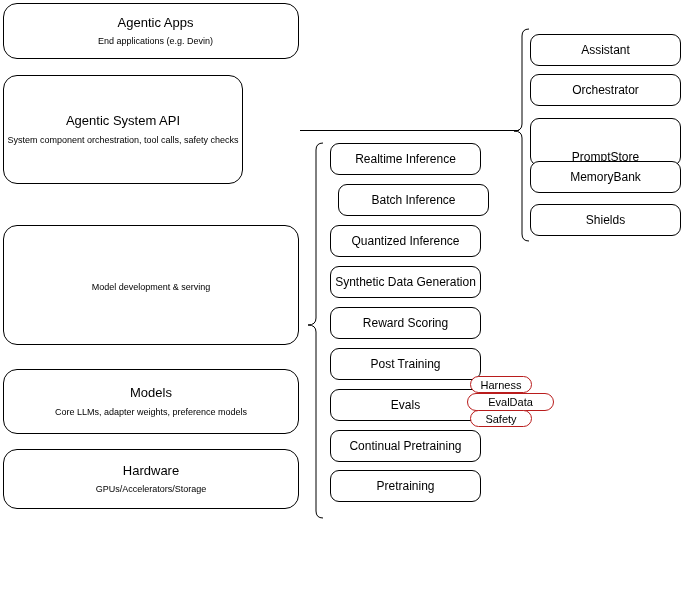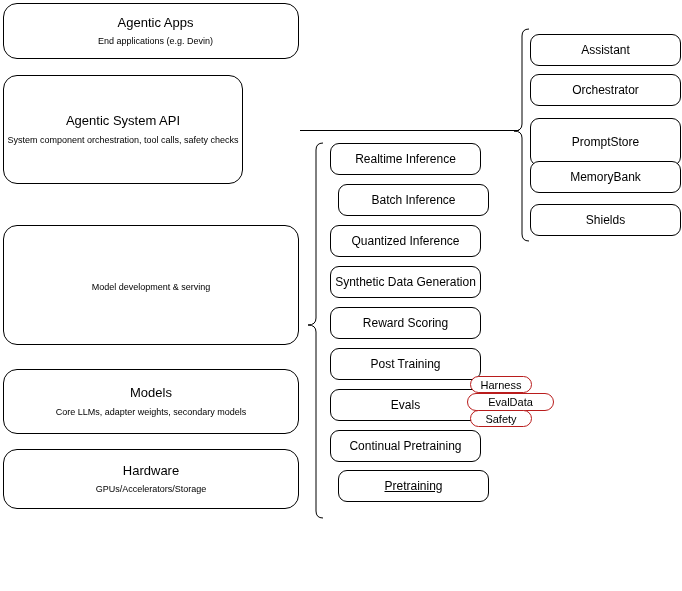--- a/index.html
+++ b/index.html
@@ -96,21 +96,21 @@
     <div class="title">Agentic System API</div>
     <div class="subtitle">System component orchestration, tool calls, safety checks</div>
   </div>
 
   <div class="node layer" style="left:3px; top:225px; width:296px; height:120px;">
     <div class="subtitle">Model development &amp; serving</div>
   </div>
 
   <div class="node layer" style="left:3px; top:369px; width:296px; height:65px;">
     <div class="title">Models</div>
-    <div class="subtitle">Core LLMs, adapter weights, secondary models</div>
+    <div class="subtitle">Core LLMs, adapter weights, preference models</div>
   </div>
 
   <div class="node layer" style="left:3px; top:449px; width:296px; height:60px;">
     <div class="title">Hardware</div>
     <div class="subtitle">GPUs/Accelerators/Storage</div>
   </div>
 
 
   <div class="lead" style="left:300px; top:130px; width:219px;"></div>
 
@@ -143,41 +143,41 @@
   </div>
   <div class="node item" style="left:330px; top:348px; width:151px; height:32px;">
     <span>Post Training</span>
   </div>
   <div class="node item" style="left:330px; top:389px; width:151px; height:32px;">
     <span>Evals</span>
   </div>
   <div class="node item" style="left:330px; top:430px; width:151px; height:32px;">
     <span>Continual Pretraining</span>
   </div>
-  <div class="node item" style="left:338px; top:470px; width:151px; height:32px;text-decoration:underline;">
+  <div class="node item" style="left:330px; top:470px; width:151px; height:32px;">
     <span>Pretraining</span>
   </div>
 
   <div class="pill" style="left:470px; top:376px; width:62px; height:17px;">
     <span>Harness</span>
   </div>
   <div class="pill" style="left:467px; top:393px; width:87px; height:18px;">
     <span>EvalData</span>
   </div>
   <div class="pill" style="left:470px; top:410px; width:62px; height:17px;">
     <span>Safety</span>
   </div>
 
   <div class="node item" style="left:530px; top:34px; width:151px; height:32px;">
     <span>Assistant</span>
   </div>
   <div class="node item" style="left:530px; top:74px; width:151px; height:32px;">
     <span>Orchestrator</span>
   </div>
-  <div class="node item" style="left:530px; top:118px; width:151px; height:48px;">
+  <div class="node item" style="left:530px; top:118px; width:151px; height:48px;justify-content:flex-end;">
     <span>PromptStore</span>
   </div>
   <div class="node item" style="left:530px; top:161px; width:151px; height:32px;">
     <span>MemoryBank</span>
   </div>
   <div class="node item" style="left:530px; top:204px; width:151px; height:32px;">
     <span>Shields</span>
   </div>
 
 </div>

